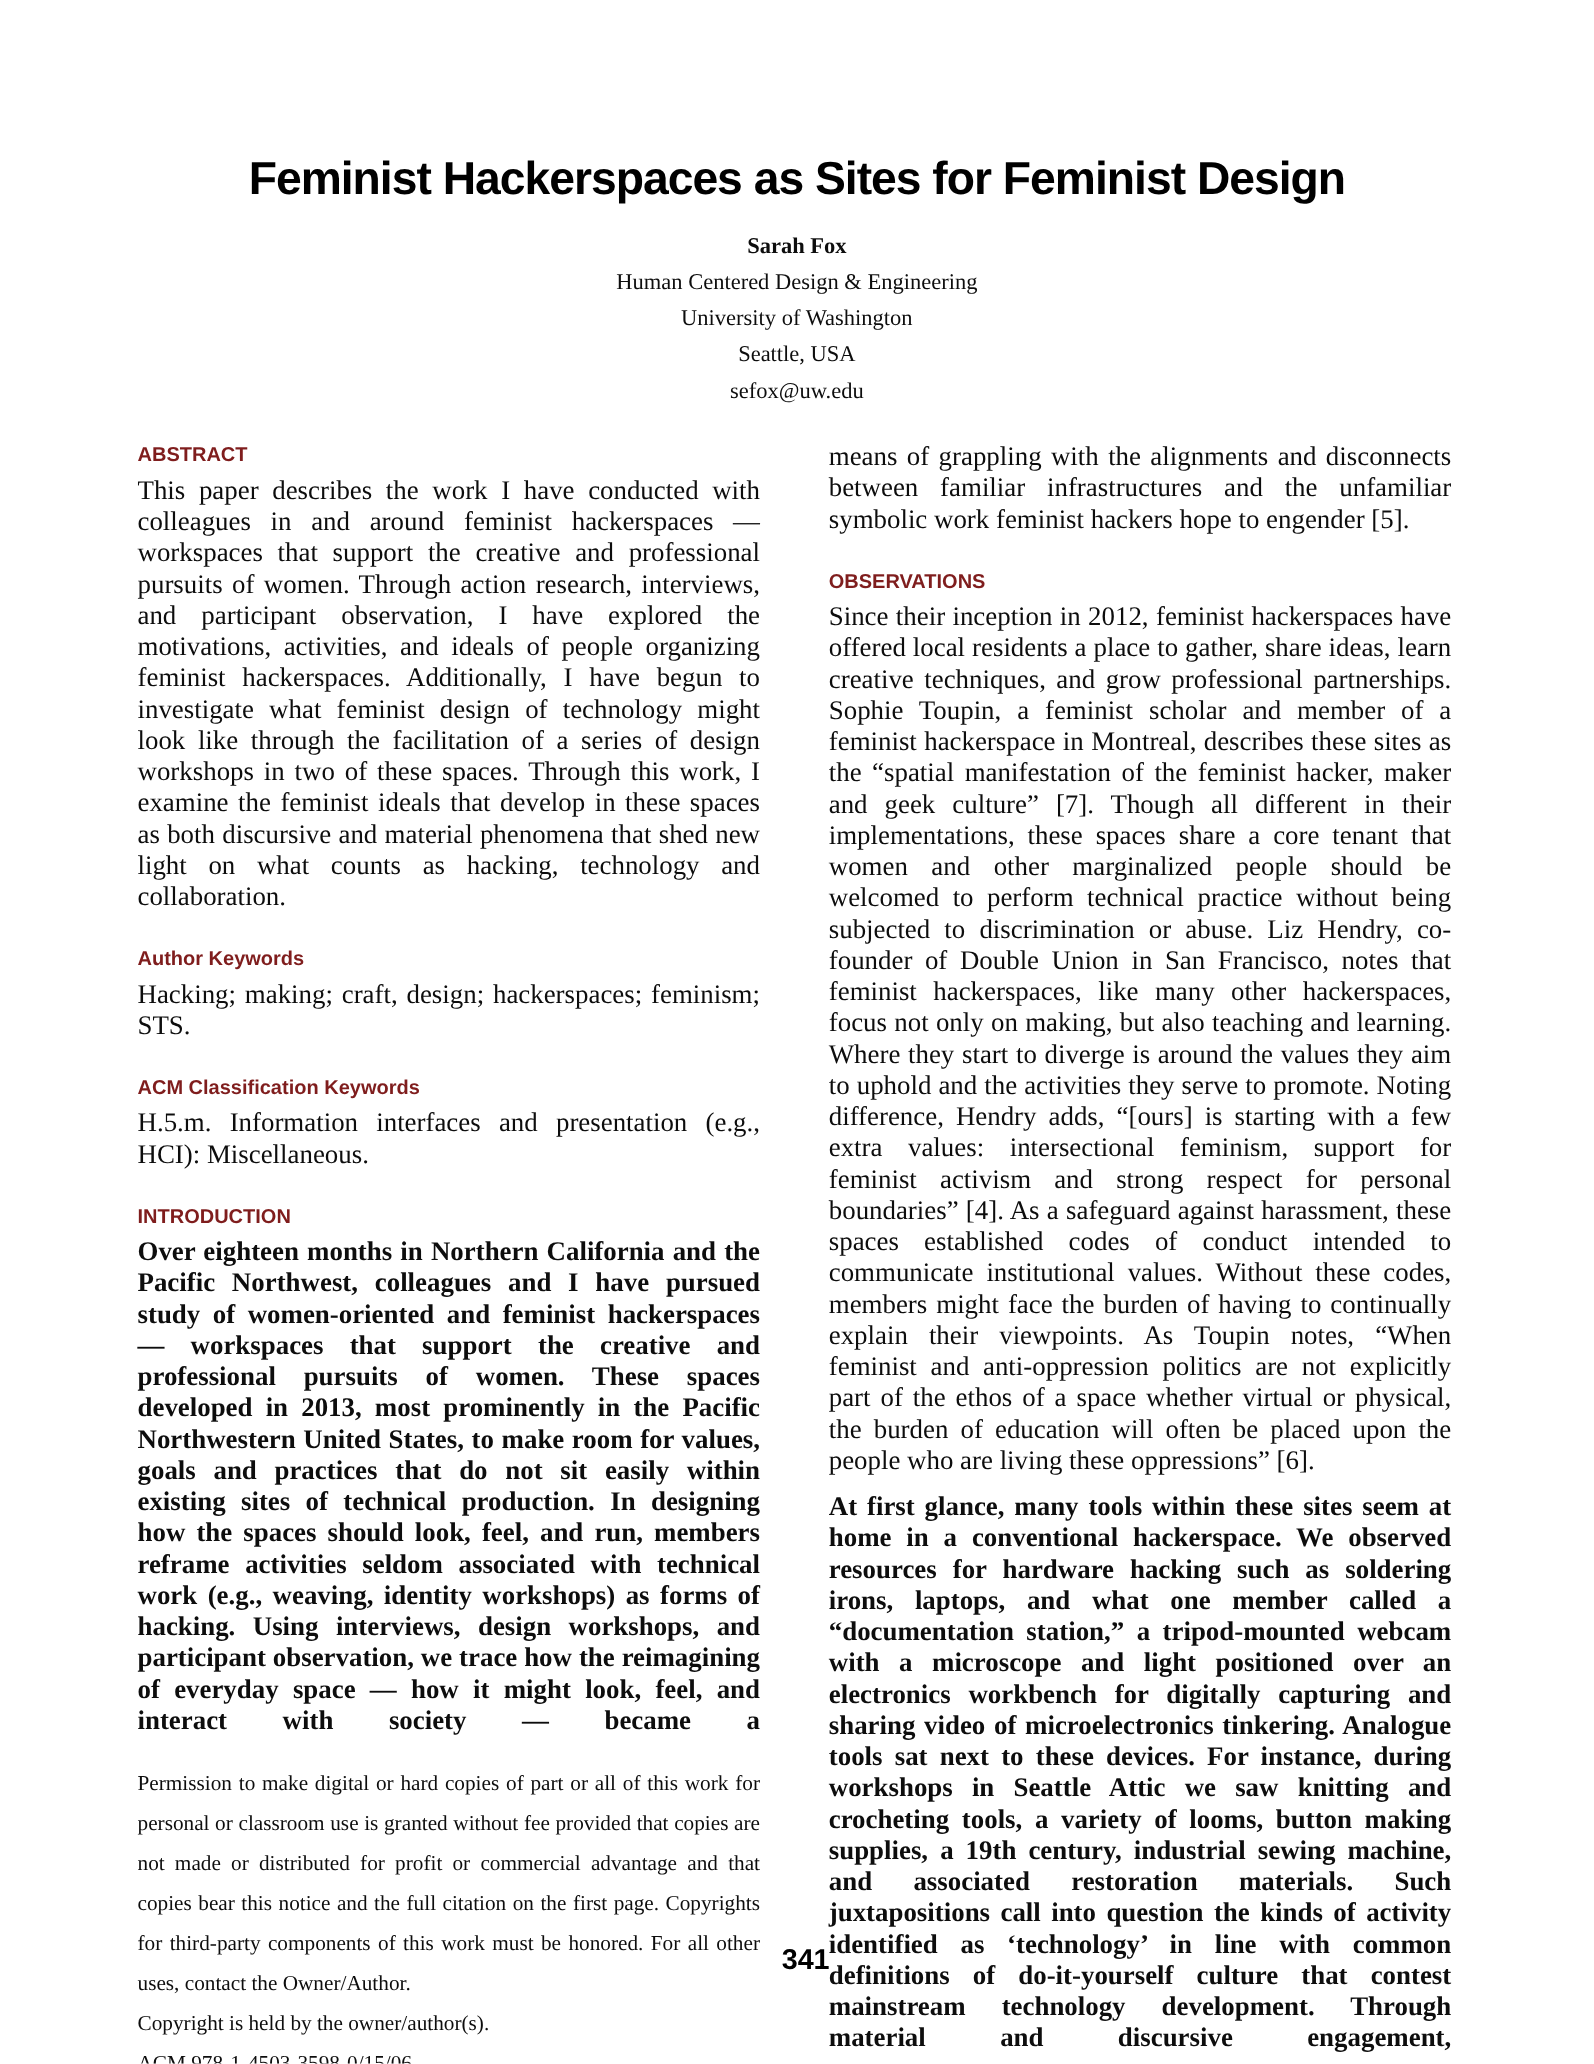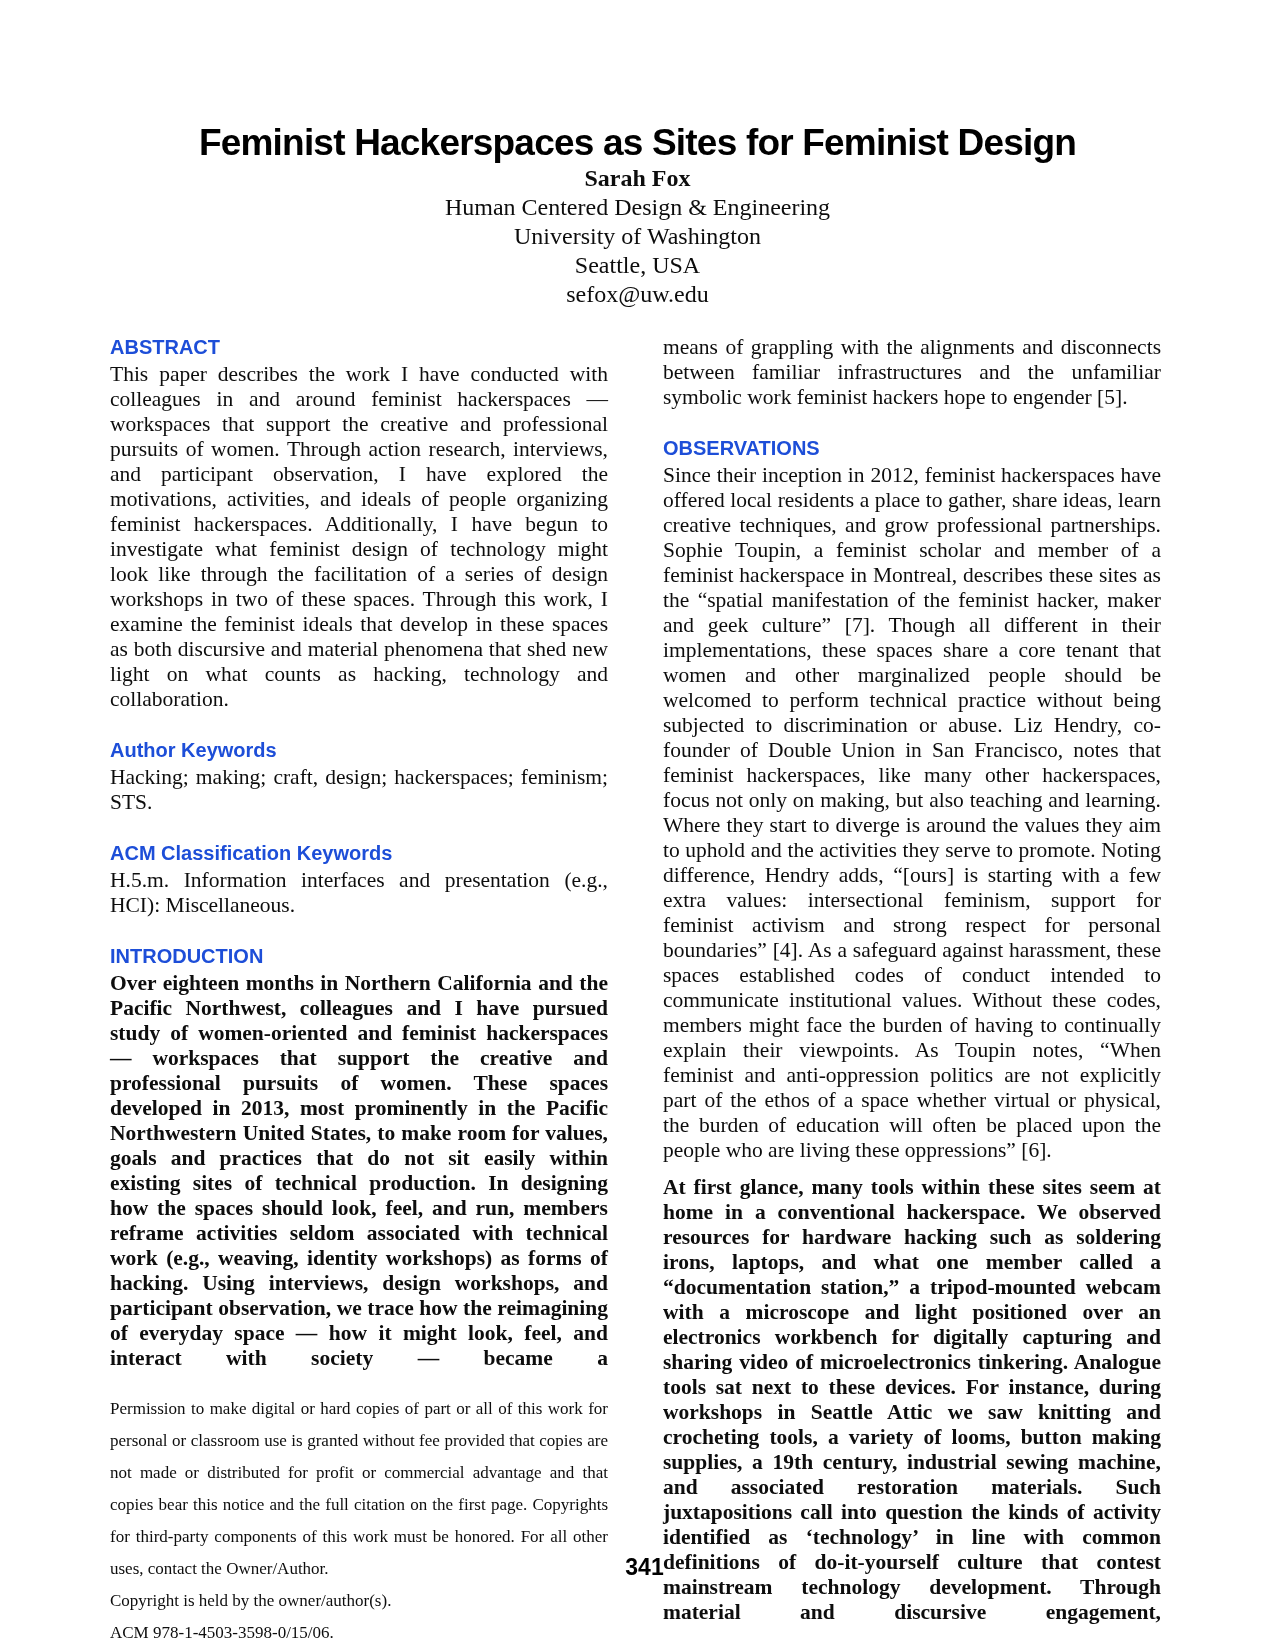--- a/index.html
+++ b/index.html
@@ -21,43 +21,44 @@
     margin: 0;
     padding-top: 122px;
     text-align: center;
     font-family: "Liberation Sans", "DejaVu Sans", sans-serif;
     font-weight: bold;
     font-size: 37px;
     letter-spacing: -0.8px;
     color: #000000;
   }
   .author-block {
+    margin-top: 18px;
     text-align: center;
-    font-size: 24px;
+    font-size: 18px;
     line-height: 29px;
   }
   .author-name {
     font-weight: bold;
   }
   .columns {
     display: flex;
     margin: 26px 112px 0 110px;
     gap: 55px;
   }
   .col {
     width: 498px;
     box-sizing: border-box;
   }
   .col h2 {
     font-family: "Liberation Sans", "DejaVu Sans", sans-serif;
     font-weight: bold;
-    font-size: 20px;
+    font-size: 16px;
     line-height: 24px;
     margin: 26px 0 3px 0;
-    color: #1d4ed8;
+    color: #7f1d1d;
   }
   .col > h2:first-child,
   .col > p:first-child {
     margin-top: 0;
   }
   .col p {
     margin: 0 0 0 0;
     font-size: 21.5px;
     line-height: 25px;
     text-align: justify;

